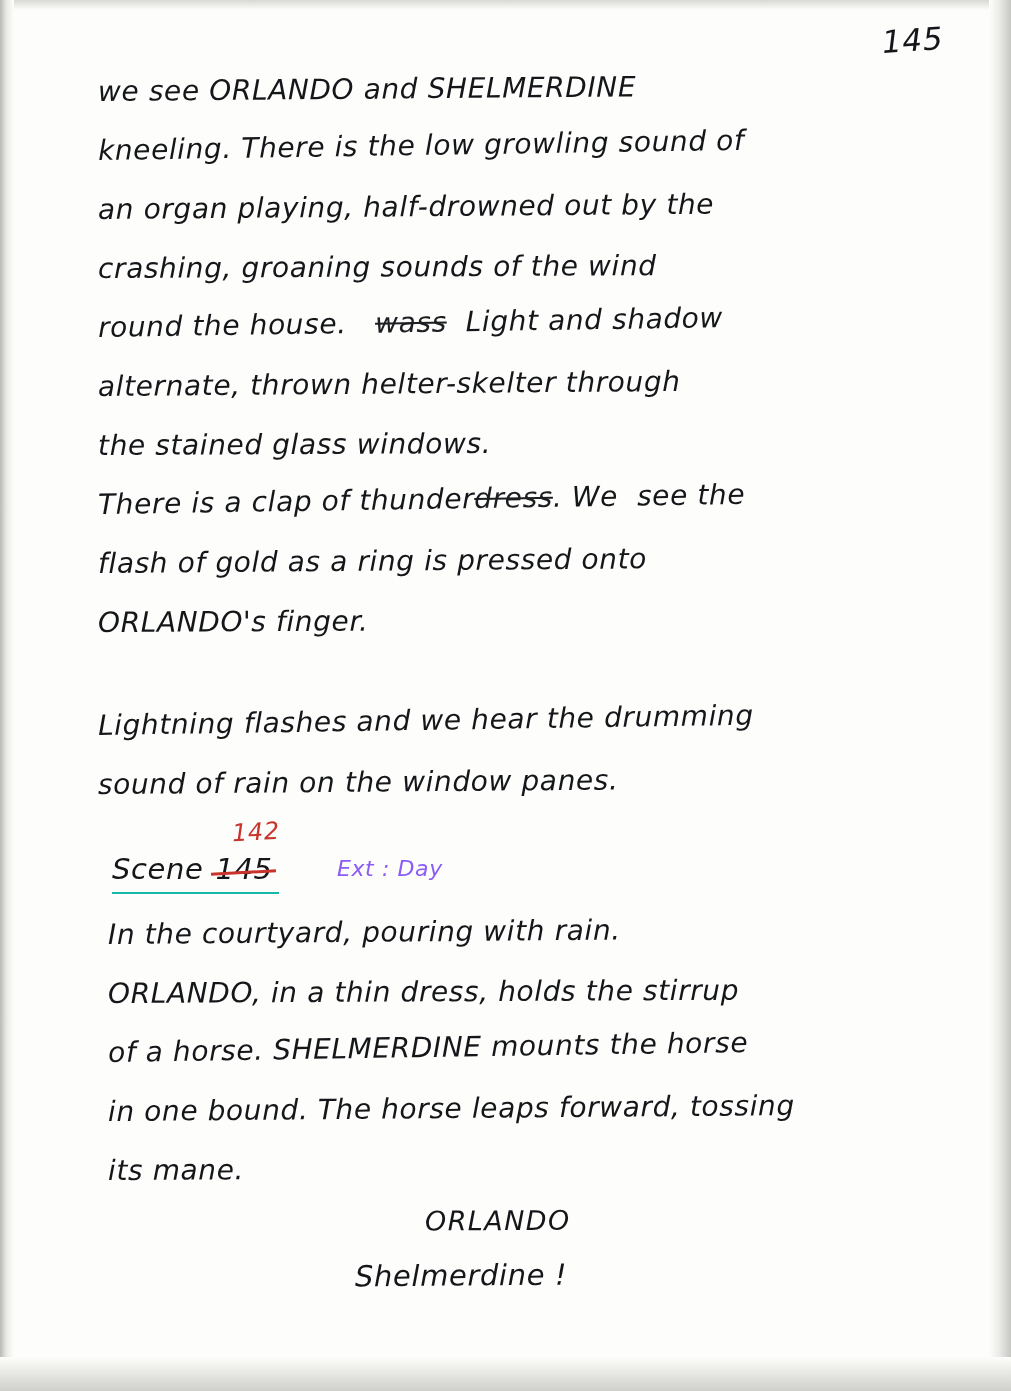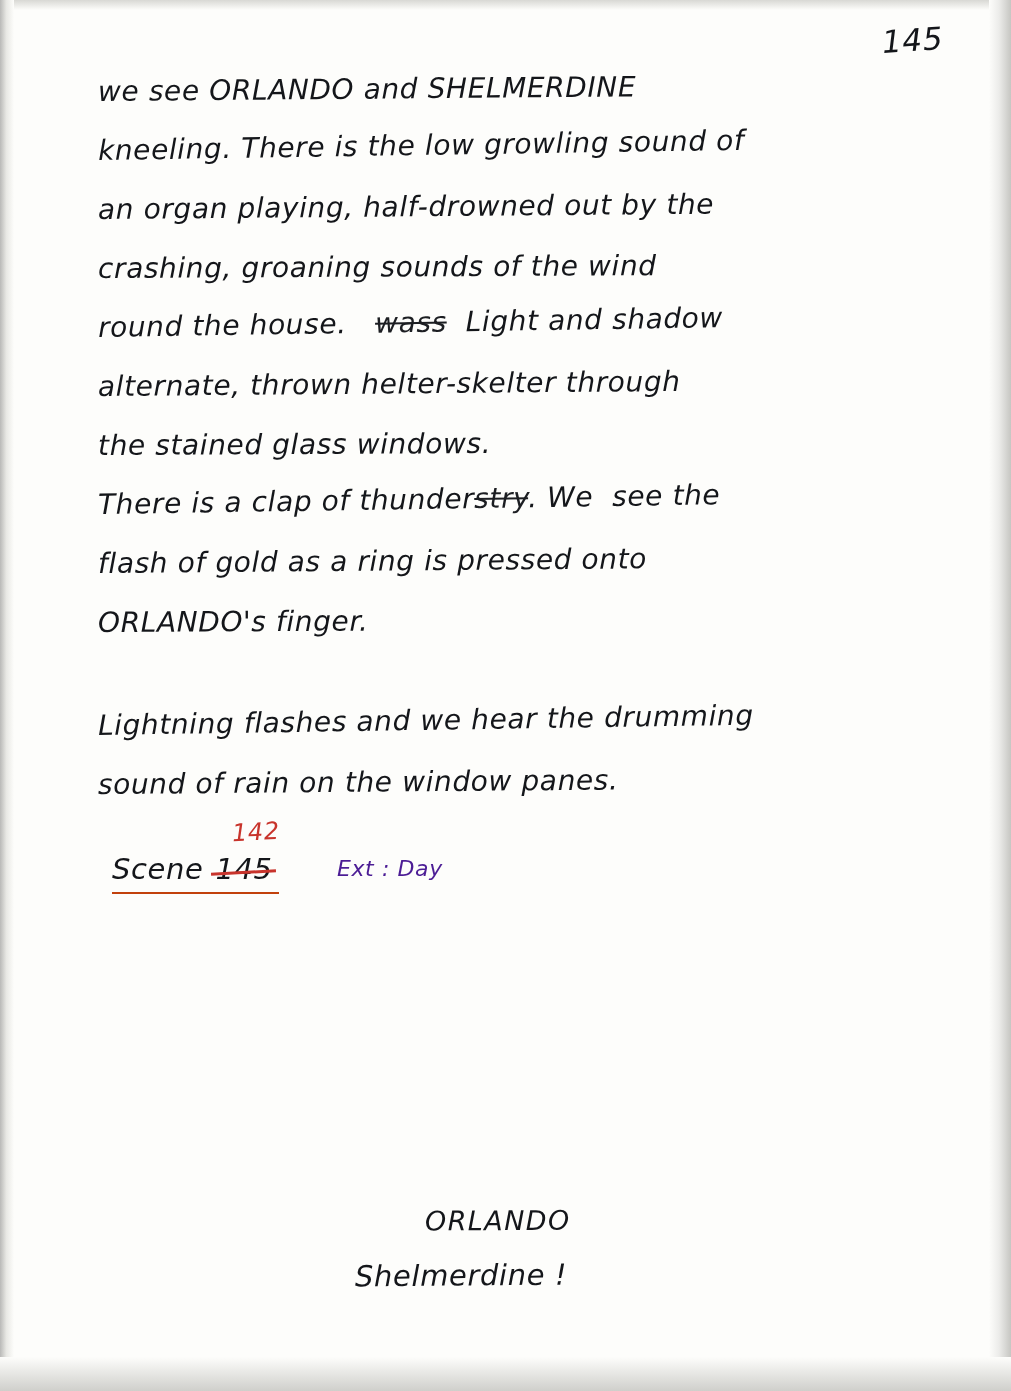--- a/index.html
+++ b/index.html
@@ -94,21 +94,21 @@
     top: 840px;
     width: 700px;
     height: 60px;
   }
   .scene-label {
     position: absolute;
     left: 0;
     top: 12px;
     font-size: 29px;
     font-style: italic;
-    border-bottom: 2px solid #c2410c;
+    border-bottom: 2px solid #14b8a6;
     padding-bottom: 6px;
     padding-right: 6px;
   }
   .scene-num-old {
     display: inline-block;
     margin-left: 12px;
     position: relative;
   }
   .scene-num-old::after {
     content: "";
@@ -128,21 +128,21 @@
     font-size: 24px;
     font-style: italic;
     transform: rotate(-3deg);
   }
   .scene-slug {
     position: absolute;
     left: 225px;
     top: 16px;
     font-size: 22px;
     font-style: italic;
-    color: #4c1d95;
+    color: #8b5cf6;
   }
 
   
   .body-block-2 {
     position: absolute;
     left: 108px;
     top: 905px;
     width: 850px;
   }
 
@@ -189,36 +189,43 @@
     <div class="hand line sk1">we see  ORLANDO and SHELMERDINE</div>
     <div class="hand line sk2">kneeling. There is the low growling sound of</div>
     <div class="hand line sk1">an organ playing, half-drowned out by the</div>
     <div class="hand line sk3">crashing, groaning sounds of the wind</div>
     <div class="hand line sk2">
       <span>round the house.&nbsp;&nbsp;&nbsp;</span><span class="strike">wass</span><span>&nbsp; Light and shadow</span>
     </div>
     <div class="hand line sk1">alternate, thrown helter-skelter through</div>
     <div class="hand line sk3">the stained glass windows.</div>
     <div class="hand line sk2">
-      <span>There is a clap of thunder</span><span class="strike">stry</span><span>. We&nbsp; see the</span>
+      <span>There is a clap of thunder</span><span class="strike">dress</span><span>. We&nbsp; see the</span>
     </div>
     <div class="hand line sk1">flash of gold as a  ring is pressed onto</div>
     <div class="hand line sk3">ORLANDO's finger.</div>
     <div class="para-gap"></div>
     <div class="hand line sk2">Lightning flashes and we hear the drumming</div>
     <div class="hand line sk1">sound of rain  on the window panes.</div>
   </div>
 
   <div class="scene-row">
     <div class="hand scene-label">
       <span>Scene</span><span class="scene-num-old">145</span>
     </div>
     <div class="hand scene-num-new">142</div>
     <div class="hand scene-slug">Ext : Day</div>
   </div>
 
+  <div class="body-block-2">
+    <div class="hand line sk1">In the courtyard, pouring with rain.</div>
+    <div class="hand line sk3">ORLANDO, in a thin dress, holds the stirrup</div>
+    <div class="hand line sk2">of a horse.  SHELMERDINE mounts the horse</div>
+    <div class="hand line sk1">in one bound. The horse leaps forward, tossing</div>
+    <div class="hand line sk3">its mane.</div>
+  </div>
 
   <div class="cue-block">
     <div class="hand cue sk3">ORLANDO</div>
     <div class="hand dialogue sk1">Shelmerdine !</div>
   </div>
 
 </div>
 
 </body></html>

